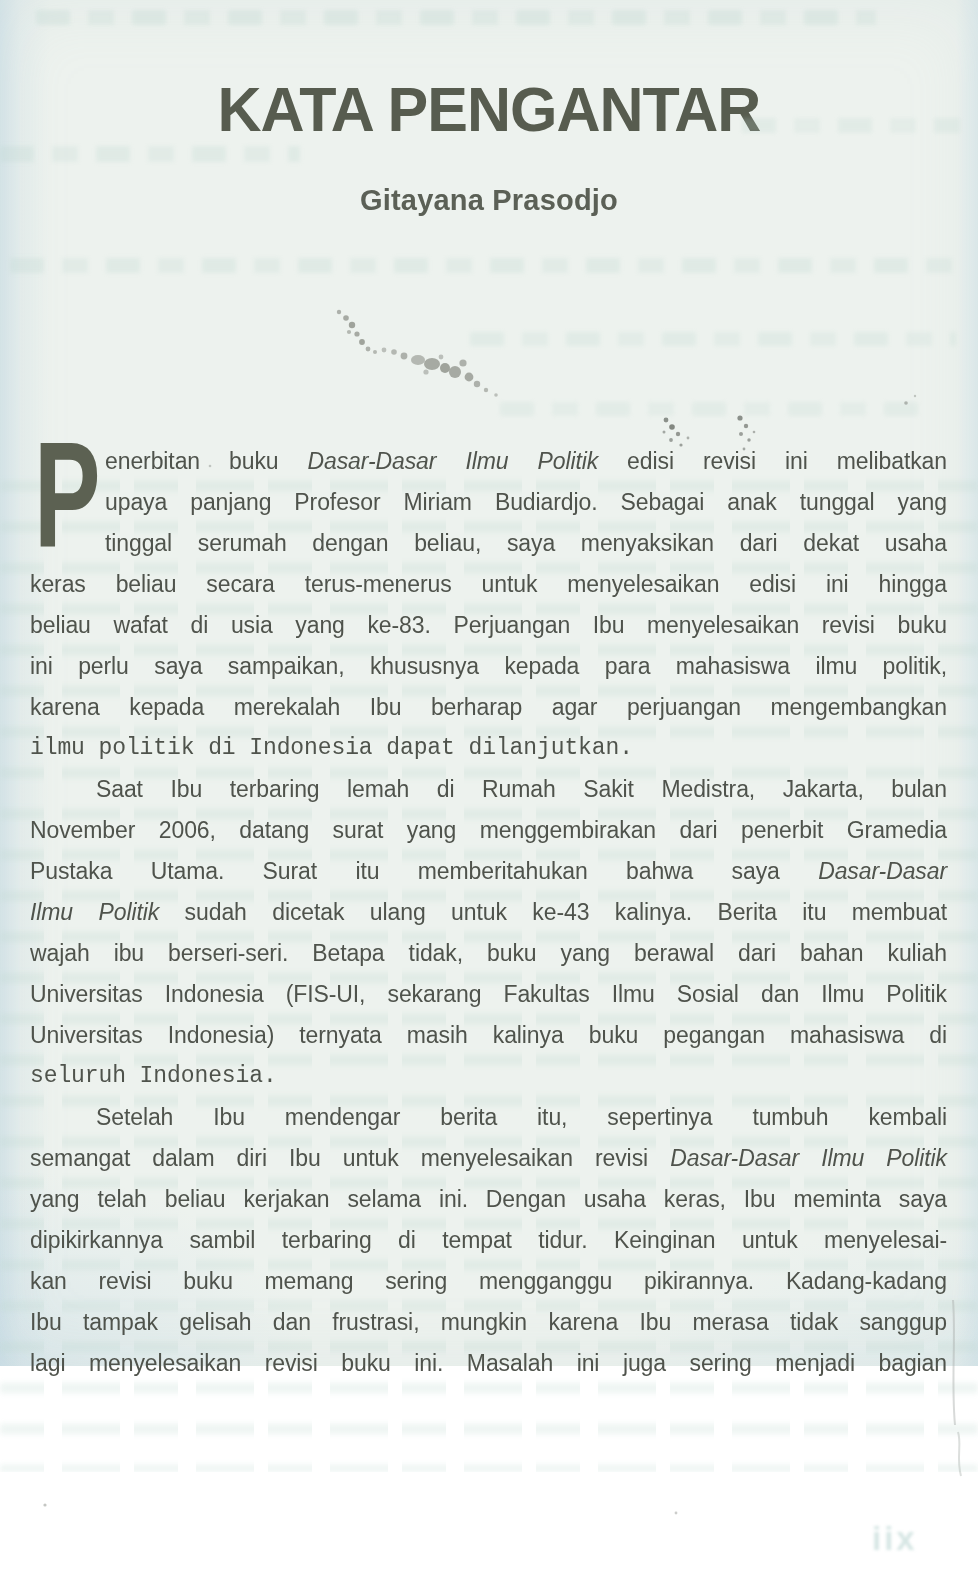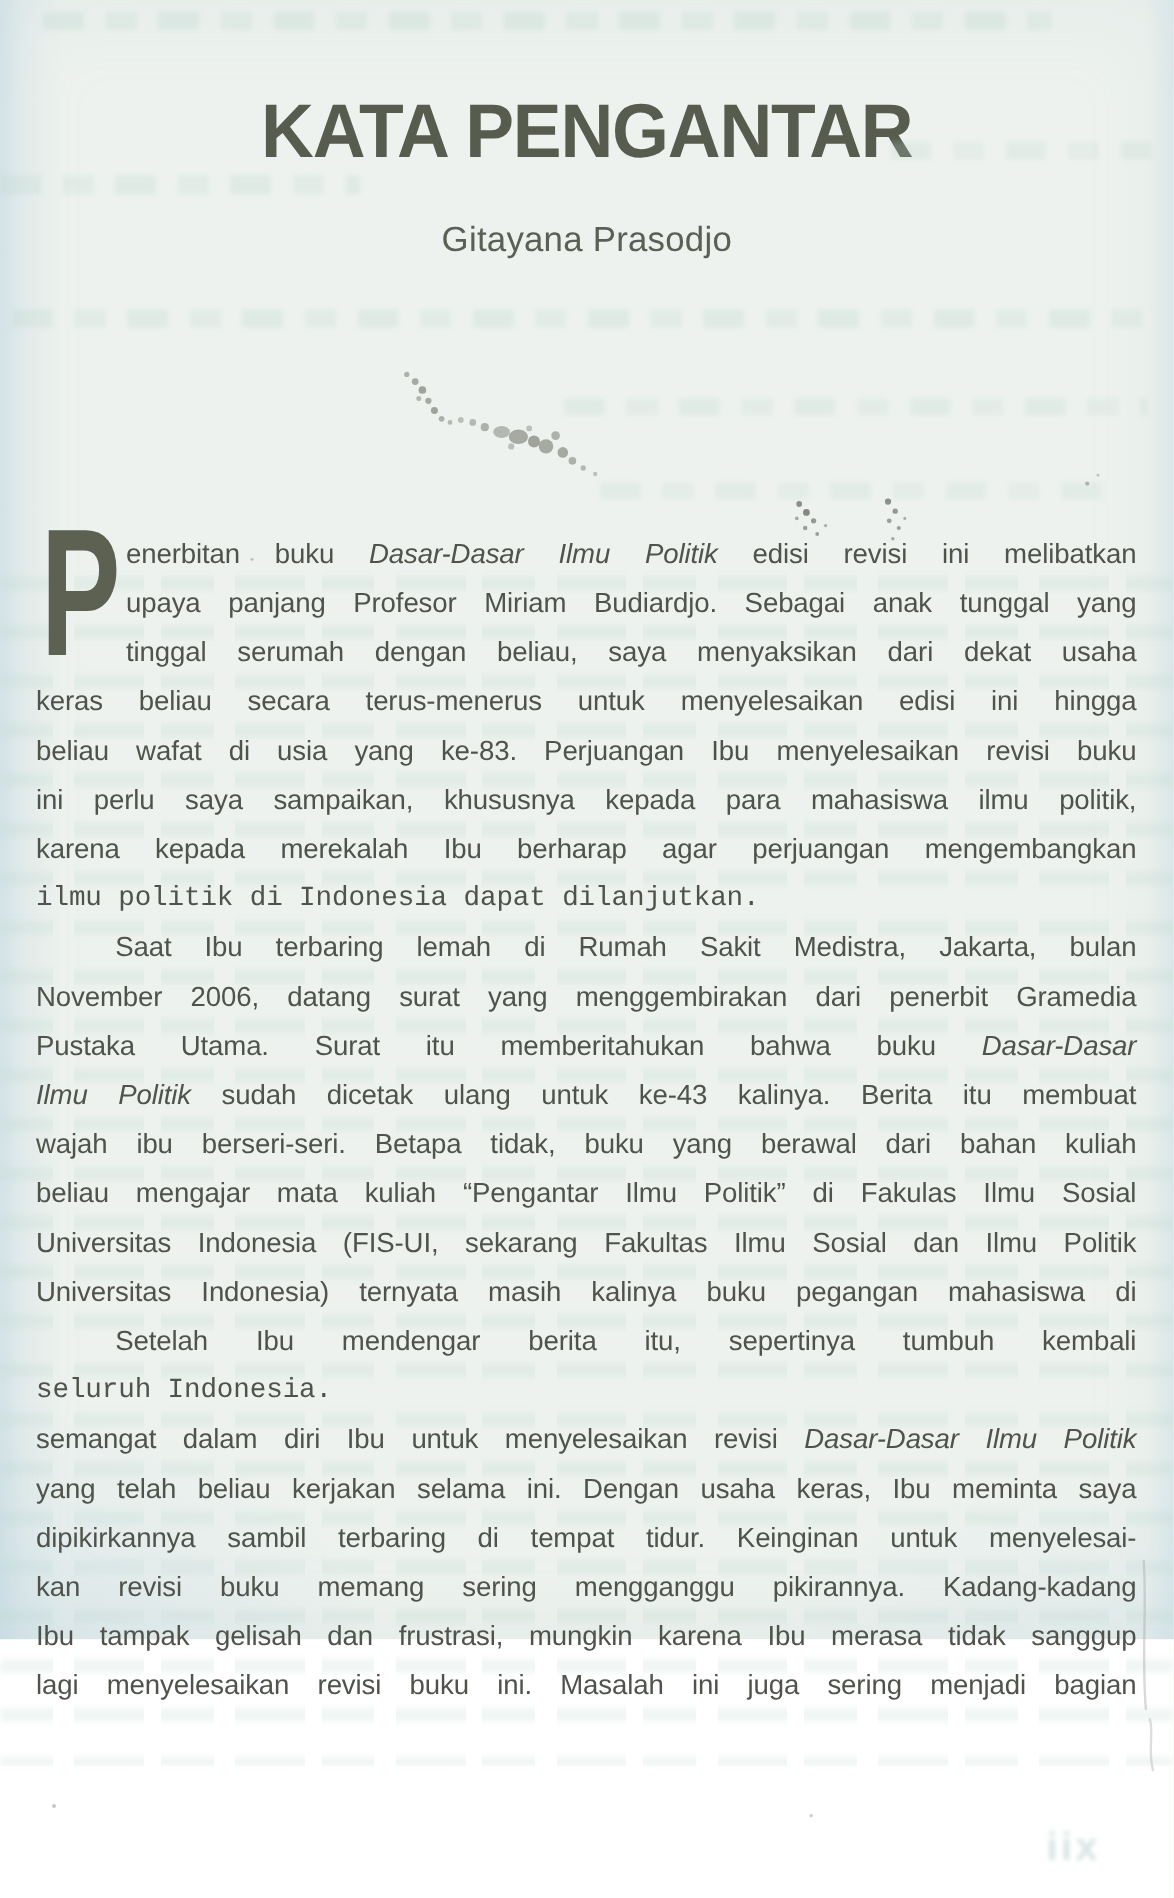--- a/index.html
+++ b/index.html
@@ -24,21 +24,21 @@
   .title {
     position: absolute; top: 74px; left: 0; width: 978px;
     margin: 0; text-align: center;
     font-size: 61px; font-weight: bold; letter-spacing: -1px;
     color: var(--title, #575c4f);
     transform: scaleY(1.04);
   }
   .author {
     position: absolute; top: 184px; left: 0; width: 978px;
     text-align: center;
-    font-size: 29px; font-weight: normal; letter-spacing: 0.2px;
+    font-size: 29px; font-weight: bold; letter-spacing: 0.2px;
     color: #5b6056;
   }
 
   .dropcap {
     position: absolute; left: 34px; top: 438px;
     height: 118px; line-height: 112px;
     font-size: 151px; font-weight: bold;
     color: var(--drop-cap, #5c6152);
     z-index: 2;
   }
@@ -121,28 +121,27 @@
       <div class="line dc"><span>enerbitan buku </span><span class="it">Dasar-Dasar Ilmu Politik</span><span> edisi revisi ini melibatkan</span></div>
       <div class="line dc"><span>upaya panjang Profesor Miriam Budiardjo. Sebagai anak tunggal yang</span></div>
       <div class="line dc"><span>tinggal serumah dengan beliau, saya menyaksikan dari dekat usaha</span></div>
       <div class="line"><span>keras beliau secara terus-menerus untuk menyelesaikan edisi ini hingga</span></div>
       <div class="line"><span>beliau wafat di usia yang ke-83. Perjuangan Ibu menyelesaikan revisi buku</span></div>
       <div class="line"><span>ini perlu saya sampaikan, khususnya kepada para mahasiswa ilmu politik,</span></div>
       <div class="line"><span>karena kepada merekalah Ibu berharap agar perjuangan mengembangkan</span></div>
       <div class="line last"><span>ilmu politik di Indonesia dapat dilanjutkan.</span></div>
       <div class="line ind"><span>Saat Ibu terbaring lemah di Rumah Sakit Medistra, Jakarta, bulan</span></div>
       <div class="line"><span>November 2006, datang surat yang menggembirakan dari penerbit Gramedia</span></div>
-      <div class="line"><span>Pustaka Utama. Surat itu memberitahukan bahwa buku </span><span class="it">Dasar-Dasar</span></div>
+      <div class="line"><span>Pustaka Utama. Surat itu memberitahukan bahwa saya </span><span class="it">Dasar-Dasar</span></div>
       <div class="line"><span class="it">Ilmu Politik</span><span> sudah dicetak ulang untuk ke-43 kalinya. Berita itu membuat</span></div>
       <div class="line"><span>wajah ibu berseri-seri. Betapa tidak, buku yang berawal dari bahan kuliah</span></div>
-      <div class="line"><span>beliau mengajar mata kuliah “Pengantar Ilmu Politik” di Fakulas Ilmu Sosial</span></div>
       <div class="line"><span>Universitas Indonesia (FIS-UI, sekarang Fakultas Ilmu Sosial dan Ilmu Politik</span></div>
       <div class="line"><span>Universitas Indonesia) ternyata masih kalinya buku pegangan mahasiswa di</span></div>
+      <div class="line last"><span>seluruh Indonesia.</span></div>
       <div class="line ind"><span>Setelah Ibu mendengar berita itu, sepertinya tumbuh kembali</span></div>
-      <div class="line last"><span>seluruh Indonesia.</span></div>
       <div class="line"><span>semangat dalam diri Ibu untuk menyelesaikan revisi </span><span class="it">Dasar-Dasar Ilmu Politik</span></div>
       <div class="line"><span>yang telah beliau kerjakan selama ini. Dengan usaha keras, Ibu meminta saya</span></div>
       <div class="line"><span>dipikirkannya sambil terbaring di tempat tidur. Keinginan untuk menyelesai-</span></div>
       <div class="line"><span>kan revisi buku memang sering mengganggu pikirannya. Kadang-kadang</span></div>
       <div class="line"><span>Ibu tampak gelisah dan frustrasi, mungkin karena Ibu merasa tidak sanggup</span></div>
       <div class="line"><span>lagi menyelesaikan revisi buku ini. Masalah ini juga sering menjadi bagian</span></div>
     </div>
 
   <div class="ghost-pageno">iix</div>
 

